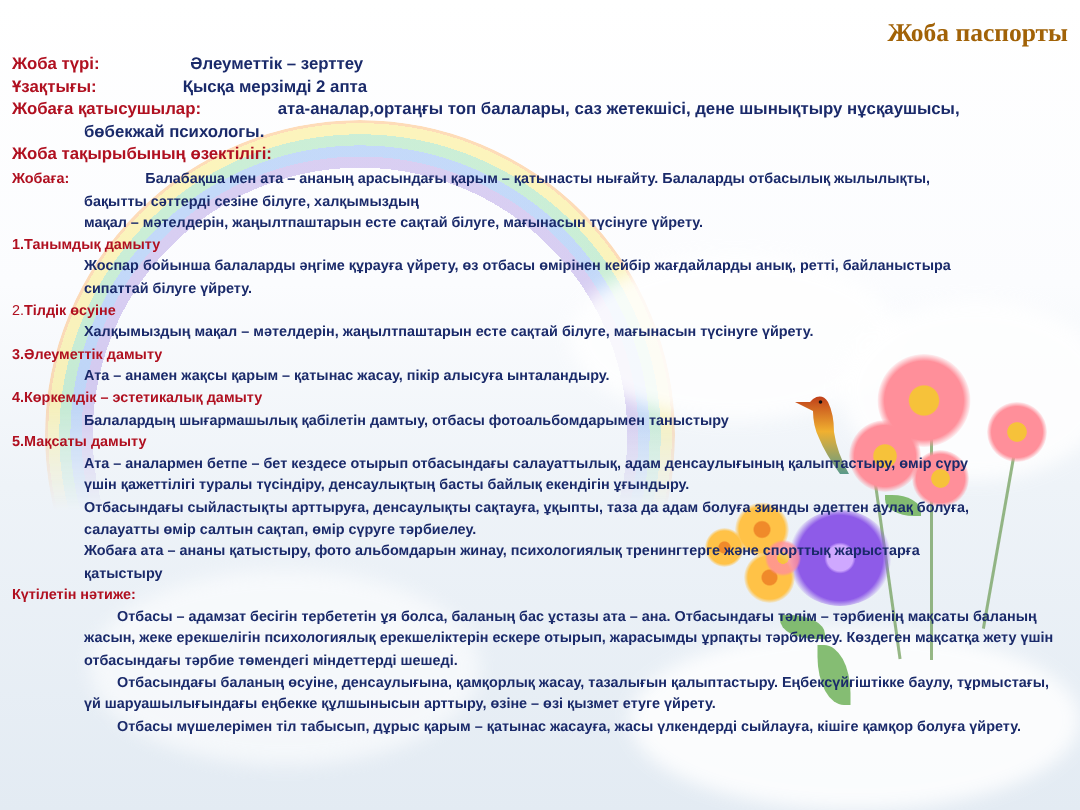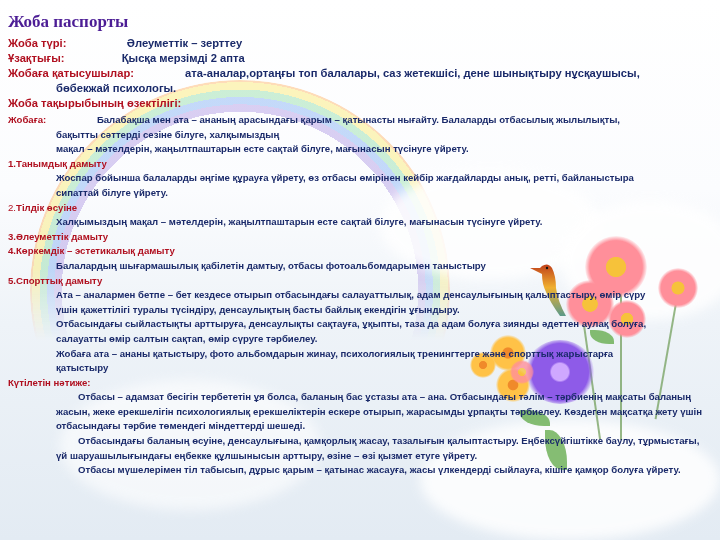--- a/index.html
+++ b/index.html
@@ -27,22 +27,22 @@
   .flower { position:absolute; border-radius:50%; }
   .petals-pink { background: radial-gradient(circle, #f6c23a 0 22%, #ff8f9a 24% 60%, rgba(255,140,150,0.0) 72%); }
   .petals-purple { background: radial-gradient(circle, #cfa8ff 0 18%, #8e5be8 22% 60%, rgba(140,90,230,0) 72%); }
   .petals-orange { background: radial-gradient(circle, #f08a2a 0 20%, #ffc247 24% 60%, rgba(255,190,70,0) 72%); }
   .stem { position:absolute; width:2px; background:#6b9a52; opacity:0.7; }
   .leaf { position:absolute; background:#5ea844; border-radius:0 80% 0 80%; opacity:0.75; }
   .bird { position:absolute; left:530px; top:262px; width:40px; height:56px; }
 
   .content { position:relative; z-index:1; padding:8px 8px 0 8px; }
   .title {
-    text-align:left; font-family:"Liberation Serif", serif; font-weight:bold;
-    font-size:17px; color:#4c1d95; margin:4px 0 4px 0;
+    text-align:right; font-family:"Liberation Serif", serif; font-weight:bold;
+    font-size:17px; color:#a16207; margin:4px 0 4px 0;
   }
   .line { font-size:11.2px; line-height:15px; color:#1a2a6a; white-space:nowrap; }
   .small { font-size:9.6px; line-height:14.6px; }
   .lbl { color:#b01020; font-weight:bold; }
   .bold { font-weight:bold; }
   .red { color:#b01020; }
   .navy { color:#1a2a6a; font-weight:bold;margin-left:48px; }
   .indent { padding-left:22px; }
   .wrap { white-space:normal; }
 </style>
@@ -118,28 +118,29 @@
   <div class="line small navy">сипаттай  білуге  үйрету.</div>
 
   <div class="line small red bold">
     <span style="font-weight:normal">2.</span><span>Тілдік өсуіне</span>
   </div>
   <div class="line small navy">Халқымыздың  мақал – мәтелдерін, жаңылтпаштарын есте сақтай білуге, мағынасын түсінуге үйрету.</div>
 
   <div class="line small red bold">
     <span>3.</span><span>Әлеуметтік  дамыту</span>
   </div>
+  <div class="line small navy">Ата – анамен  жақсы  қарым – қатынас жасау, пікір  алысуға  ынталандыру.</div>
 
   <div class="line small red bold">
     <span>4.</span><span>Көркемдік – эстетикалық дамыту</span>
   </div>
   <div class="line small navy">Балалардың шығармашылық қабілетін дамтыу, отбасы фотоальбомдарымен таныстыру</div>
 
   <div class="line small red bold">
-    <span>5.</span><span>Спорттық дамыту</span>
+    <span>5.</span><span>Мақсаты дамыту</span>
   </div>
   <div class="line small navy">Ата – аналармен  бетпе – бет кездесе отырып  отбасындағы  салауаттылық, адам  денсаулығының  қалыптастыру, өмір  сүру</div>
   <div class="line small navy">үшін  қажеттілігі туралы  түсіндіру, денсаулықтың  басты байлық  екендігін  ұғындыру.</div>
   <div class="line small navy">Отбасындағы  сыйластықты  арттыруға, денсаулықты  сақтауға, ұқыпты, таза  да  адам болуға  зиянды  әдеттен  аулақ  болуға,</div>
   <div class="line small navy">салауатты  өмір салтын  сақтап, өмір сүруге  тәрбиелеу.</div>
   <div class="line small navy">Жобаға  ата – ананы  қатыстыру, фото альбомдарын жинау, психологиялық  тренингтерге  және  спорттық  жарыстарға</div>
   <div class="line small navy">қатыстыру</div>
 
   <div class="line small lbl">Күтілетін нәтиже:</div>
   <div class="line small navy wrap indent" style="text-indent:0;padding-left:0;">

